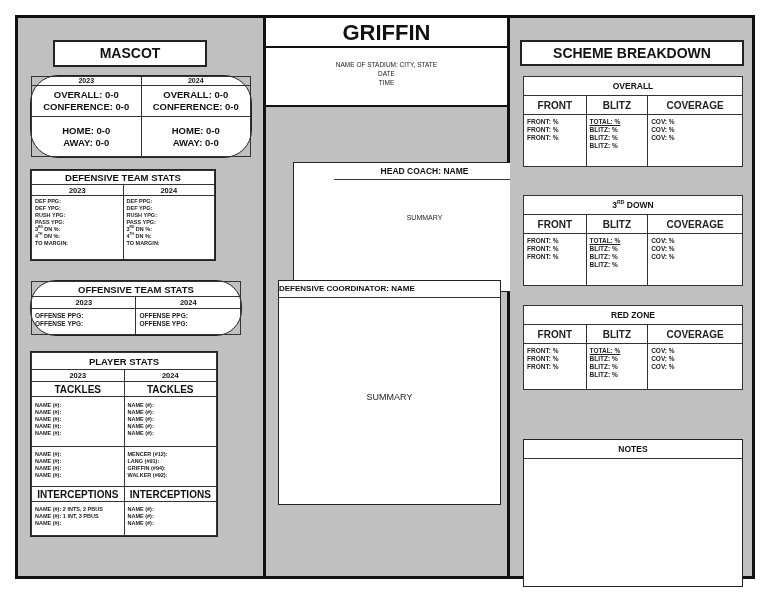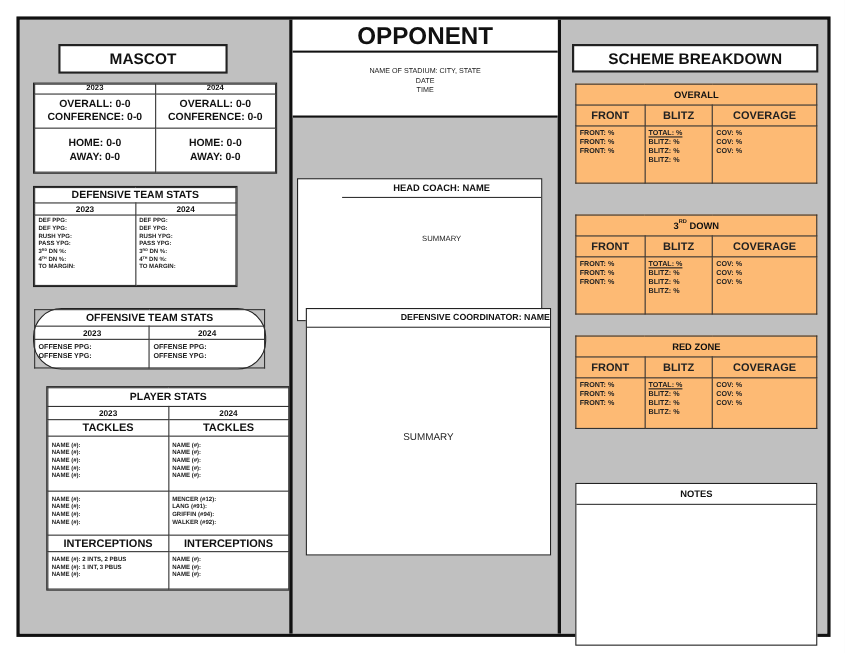--- a/index.html
+++ b/index.html
@@ -19,53 +19,53 @@
   table { border-collapse: collapse; width: 100%; }
   td { border: 1px solid #333; text-align: center; vertical-align: middle; font-size: 8px; }
   .small-list { text-align: left; vertical-align: top; font-size: 5.5px; line-height: 7px; padding: 2px 3px; font-weight: bold; color: #222; }
   .small-list span { display: block; }
   .med-list { text-align: left; vertical-align: top; font-size: 6.5px; line-height: 8px; padding: 3px 3px; font-weight: bold; color: #222; }
   .med-list span { display: block; }
   .u { text-decoration: underline; }
 
   
   .mascot-title { left: 35px; top: 22px; width: 154px; height: 27px; font-size: 14px; line-height: 23px; }
-  .record-box { left: 12px; top: 57px; width: 222px; }
+  .record-box { left: 12px; top: 57px; width: 222px; border-radius: 28px; }
   .record-box .yr { font-size: 7px; font-weight: bold; height: 9px; line-height: 8px; }
   .record-box .rec { font-size: 9.5px; font-weight: bold; line-height: 12px; height: 31px; }
   .record-box .rec2 { font-size: 9.5px; font-weight: bold; line-height: 12px; height: 40px; margin-top: 16px; }
 
   .def-box { left: 12px; top: 151px; width: 186px; }
   .def-box .t { font-size: 9.5px; font-weight: bold; height: 14px; }
   .def-box .y { font-size: 7.5px; font-weight: bold; height: 11px; }
 
   .off-box { left: 12px; top: 262px; width: 212px; border-radius: 26px; }
   .off-box .t { font-size: 9.5px; font-weight: bold; height: 15px; }
   .off-box .y { font-size: 7.5px; font-weight: bold; height: 12px; }
 
-  .player-box { left: 24px; top: 333px; width: 222px; }
+  .player-box { left: 12px; top: 333px; width: 188px; }
   .player-box .t { font-size: 9.5px; font-weight: bold; height: 17px; }
   .player-box .y { font-size: 7.5px; font-weight: bold; height: 12px; }
   .player-box .cat { font-size: 10px; font-weight: bold; height: 15px; }
 
   
   .opp-head { position: absolute; left: 0; right: 0; top: 0; height: 30px; background: #fff; border-bottom: 2px solid #111; text-align: center; font-size: 22px; font-weight: bold; line-height: 30px; }
   .opp-info { position: absolute; left: 0; right: 0; top: 30px; height: 59px; background: #fff; border-bottom: 2px solid #111; text-align: center; font-size: 6.5px; line-height: 9px; padding-top: 12px; color: #222; }
   .opp-info span { display: block; }
   .coaches-title { left: 43px; top: 104px; width: 156px; height: 27px; font-size: 13px; line-height: 23px; }
-  .hc-box { left: 4px; top: 144px; width: 223px; height: 130px; padding-left: 40px; }
+  .hc-box { left: 27px; top: 144px; width: 223px; height: 130px; padding-left: 40px; }
   .hc-box .h { height: 17px; border-bottom: 1px solid #333; font-size: 8.5px; font-weight: bold; text-align: center; line-height: 16px; }
   .hc-box .s { text-align: center; font-size: 7px; padding-top: 34px; color: #222; }
   .dc-box { left: 12px; top: 262px; width: 223px; height: 225px; }
-  .dc-box .h { height: 17px; border-bottom: 1px solid #333; font-size: 8px; font-weight: bold; text-align: right; line-height: 16px; }
+  .dc-box .h { height: 17px; border-bottom: 1px solid #333; font-size: 8px; font-weight: bold; text-align: left; line-height: 16px; }
   .dc-box .s { text-align: center; font-size: 9px; padding-top: 94px; color: #222; }
 
   
   .scheme-title { left: 10px; top: 22px; width: 224px; height: 26px; font-size: 14px; line-height: 22px; }
-  .scheme-box { position: absolute; left: 13px; width: 220px; background: #fdba74; }
+  .scheme-box { position: absolute; left: 13px; width: 220px; background: #ffffff; }
   .scheme-box .t { font-size: 8.5px; font-weight: bold; height: 19px; }
   .scheme-box .c { font-size: 10px; font-weight: bold; height: 19px; color: #222; }
   .scheme-box .l { height: 52px; }
   .sb-overall { top: 58px; }
   .sb-third { top: 177px; }
   .sb-red { top: 287px; }
   .notes-box { left: 13px; top: 389px; width: 220px; height: 148px; margin-top: 32px; }
   .notes-box .h { height: 19px; border-bottom: 1px solid #333; font-size: 8.5px; font-weight: bold; text-align: center; line-height: 18px; }
   sup { font-size: 60%; vertical-align: top; line-height: 1; }
 </style>
@@ -225,21 +225,21 @@
             <span>NAME (#):</span>
             <span>NAME (#):</span>
           </td>
         </tr>
       </tbody>
         </table>
     </div>
   </div>
 
   <div class="panel panel-mid">
-    <div class="opp-head">OPPONENT</div>
+    <div class="opp-head">GRIFFIN</div>
     <div class="opp-info">
       <span>NAME OF STADIUM: CITY, STATE</span>
       <span>DATE</span>
       <span>TIME</span>
     </div>
 
     <div class="box hc-box">
       <div class="h">HEAD COACH: NAME</div>
       <div class="s">SUMMARY</div>
     </div>

